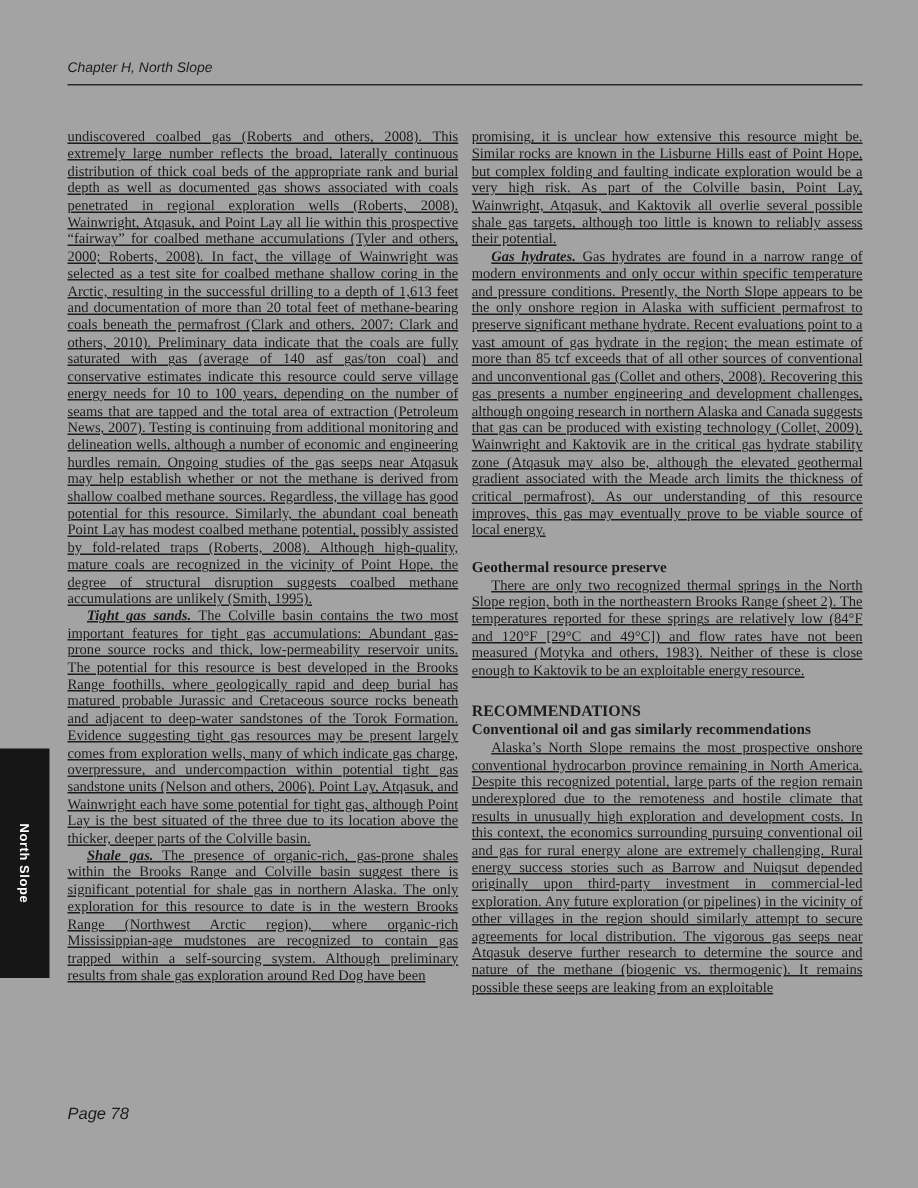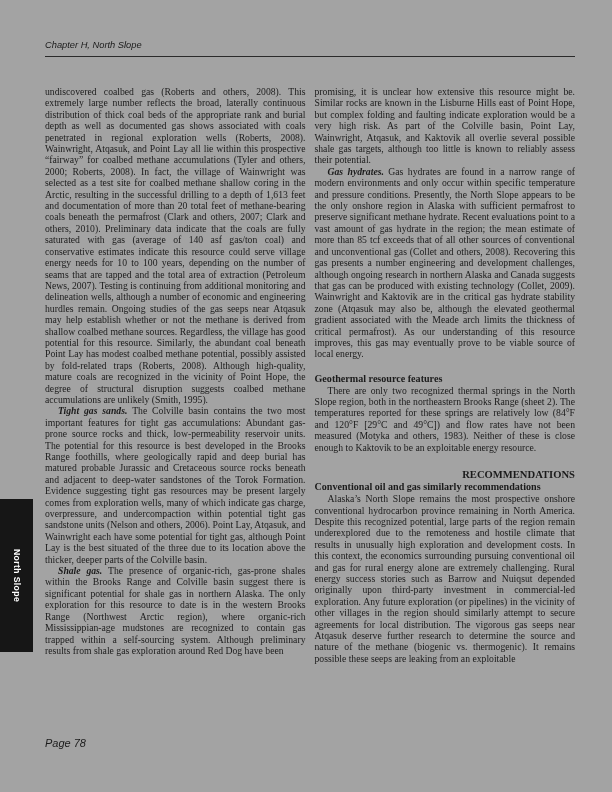--- a/index.html
+++ b/index.html
@@ -32,28 +32,28 @@
     left: 45px; top: 86px; width: 530px;
     display: flex;
     gap: 9px;
   }
   .col {
     width: 263px;
     font-size: 9.7px;
     line-height: 11.4px;
     text-align: justify;
   }
-  .col p.body { text-align: justify; }
+  .col p.body { text-align: justify; text-decoration: underline; }
   .col p.indent { text-indent: 13px; }
   .lead { font-weight: bold; font-style: italic; }
   .h1 {
     font-weight: bold;
     font-size: 10.6px;
     margin-top: 16px;
-    text-align: right;
+    text-align: left;
   }
   .h2 {
     font-weight: bold;
     font-size: 10.1px;
     margin-top: 13px;
     text-align: left;
     line-height: 11.8px;
   }
   .h2.tight { margin-top: 1px; }
   .side-tab {
@@ -94,21 +94,21 @@
 
   <div class="columns">
     <div class="col" id="col-left">
         <p class="body">undiscovered coalbed gas (Roberts and others, 2008). This extremely large number reflects the broad, laterally continuous distribution of thick coal beds of the appropriate rank and burial depth as well as documented gas shows associated with coals penetrated in regional exploration wells (Roberts, 2008). Wainwright, Atqasuk, and Point Lay all lie within this prospective “fairway” for coalbed methane accumulations (Tyler and others, 2000; Roberts, 2008). In fact, the village of Wainwright was selected as a test site for coalbed methane shallow coring in the Arctic, resulting in the successful drilling to a depth of 1,613 feet and documentation of more than 20 total feet of methane-bearing coals beneath the permafrost (Clark and others, 2007; Clark and others, 2010). Preliminary data indicate that the coals are fully saturated with gas (average of 140 asf gas/ton coal) and conservative estimates indicate this resource could serve village energy needs for 10 to 100 years, depending on the number of seams that are tapped and the total area of extraction (Petroleum News, 2007). Testing is continuing from additional monitoring and delineation wells, although a number of economic and engineering hurdles remain. Ongoing studies of the gas seeps near Atqasuk may help establish whether or not the methane is derived from shallow coalbed methane sources. Regardless, the village has good potential for this resource. Similarly, the abundant coal beneath Point Lay has modest coalbed methane potential, possibly assisted by fold-related traps (Roberts, 2008). Although high-quality, mature coals are recognized in the vicinity of Point Hope, the degree of structural disruption suggests coalbed methane accumulations are unlikely (Smith, 1995).</p>
         <p class="body indent"><span class="lead">Tight gas sands. </span>The Colville basin contains the two most important features for tight gas accumulations: Abundant gas-prone source rocks and thick, low-permeability reservoir units. The potential for this resource is best developed in the Brooks Range foothills, where geologically rapid and deep burial has matured probable Jurassic and Cretaceous source rocks beneath and adjacent to deep-water sandstones of the Torok Formation. Evidence suggesting tight gas resources may be present largely comes from exploration wells, many of which indicate gas charge, overpressure, and undercompaction within potential tight gas sandstone units (Nelson and others, 2006). Point Lay, Atqasuk, and Wainwright each have some potential for tight gas, although Point Lay is the best situated of the three due to its location above the thicker, deeper parts of the Colville basin.</p>
         <p class="body indent"><span class="lead">Shale gas. </span>The presence of organic-rich, gas-prone shales within the Brooks Range and Colville basin suggest there is significant potential for shale gas in northern Alaska. The only exploration for this resource to date is in the western Brooks Range (Northwest Arctic region), where organic-rich Mississippian-age mudstones are recognized to contain gas trapped within a self-sourcing system. Although preliminary results from shale gas exploration around Red Dog have been</p>
       </div>
     <div class="col" id="col-right">
         <p class="body">promising, it is unclear how extensive this resource might be. Similar rocks are known in the Lisburne Hills east of Point Hope, but complex folding and faulting indicate exploration would be a very high risk. As part of the Colville basin, Point Lay, Wainwright, Atqasuk, and Kaktovik all overlie several possible shale gas targets, although too little is known to reliably assess their potential.</p>
         <p class="body indent"><span class="lead">Gas hydrates. </span>Gas hydrates are found in a narrow range of modern environments and only occur within specific temperature and pressure conditions. Presently, the North Slope appears to be the only onshore region in Alaska with sufficient permafrost to preserve significant methane hydrate. Recent evaluations point to a vast amount of gas hydrate in the region; the mean estimate of more than 85 tcf exceeds that of all other sources of conventional and unconventional gas (Collet and others, 2008). Recovering this gas presents a number engineering and development challenges, although ongoing research in northern Alaska and Canada suggests that gas can be produced with existing technology (Collet, 2009). Wainwright and Kaktovik are in the critical gas hydrate stability zone (Atqasuk may also be, although the elevated geothermal gradient associated with the Meade arch limits the thickness of critical permafrost). As our understanding of this resource improves, this gas may eventually prove to be viable source of local energy.</p>
-        <div class="h2">Geothermal resource features</div>
+        <div class="h2">Geothermal resource preserve</div>
         <p class="body indent">There are only two recognized thermal springs in the North Slope region, both in the northeastern Brooks Range (sheet 2). The temperatures reported for these springs are relatively low (84°F and 120°F [29°C and 49°C]) and flow rates have not been measured (Motyka and others, 1983). Neither of these is close enough to Kaktovik to be an exploitable energy resource.</p>
         <div class="h1">RECOMMENDATIONS</div>
         <div class="h2 tight">Conventional oil and gas similarly recommendations</div>
         <p class="body indent">Alaska’s North Slope remains the most prospective onshore conventional hydrocarbon province remaining in North America. Despite this recognized potential, large parts of the region remain underexplored due to the remoteness and hostile climate that results in unusually high exploration and development costs. In this context, the economics surrounding pursuing conventional oil and gas for rural energy alone are extremely challenging. Rural energy success stories such as Barrow and Nuiqsut depended originally upon third-party investment in commercial-led exploration. Any future exploration (or pipelines) in the vicinity of other villages in the region should similarly attempt to secure agreements for local distribution. The vigorous gas seeps near Atqasuk deserve further research to determine the source and nature of the methane (biogenic vs. thermogenic). It remains possible these seeps are leaking from an exploitable</p>
       </div>
   </div>
 
   <div class="side-tab">
     <span>North Slope</span>
   </div>

